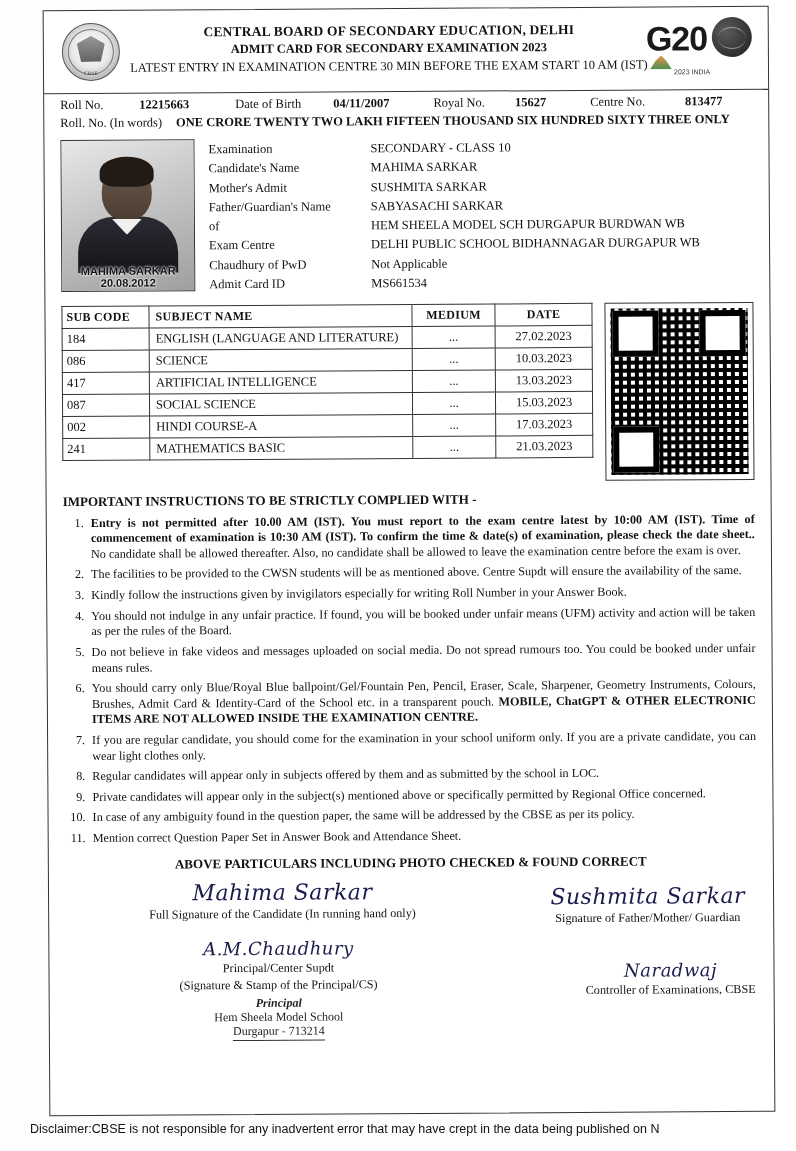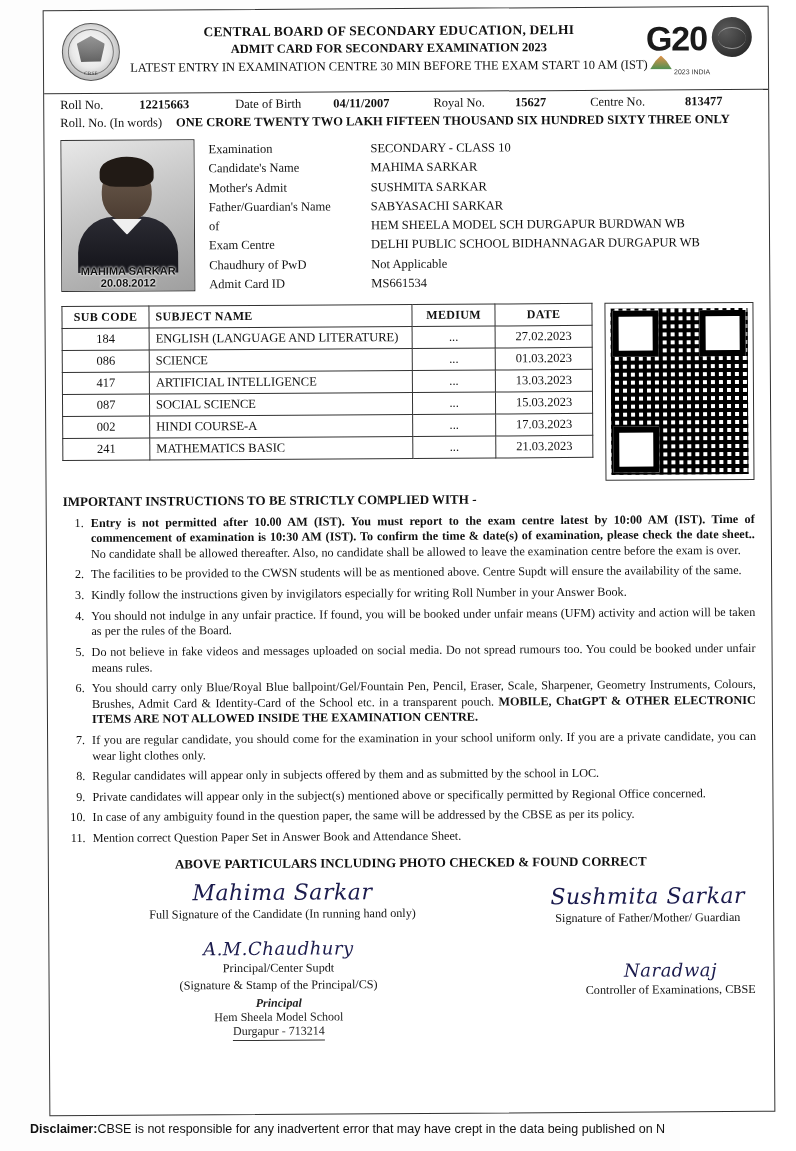--- a/index.html
+++ b/index.html
@@ -256,21 +256,21 @@
   table.subjects th, table.subjects td {
     border: 1px solid #333;
     padding: 1px 4px;
     height: 19px;
   }
   table.subjects th {
     font-weight: bold;
     font-size: 12px;
     letter-spacing: .3px;
   }
-  .c-code { width: 78px; text-align: center; }
+  .c-code { width: 78px; text-align: left; }
   .c-name { padding-left: 6px !important; }
   .c-med  { width: 74px; text-align: center; }
   .c-date { width: 88px; text-align: center; }
   .qrbox {
     margin-left: 12px;
     width: 150px;
     height: 178px;
     border: 1px solid #333;
     padding: 5px;
     box-sizing: border-box;
@@ -365,21 +365,21 @@
   .disclaimer {
     position: absolute;
     left: 30px;
     top: 1122px;
     width: 760px;
     font-family: "Liberation Sans", sans-serif;
     font-size: 12.5px;
     color: #111;
     white-space: nowrap;
   }
-  .disclaimer b { font-weight: bold; }
+  .disclaimer b { font-weight: normal; }
 </style>
 </head>
 <body>
 
 <div class="page">
 
   <div class="card">
 
     <div class="hdr">
       <div class="cbse-logo">
@@ -487,21 +487,21 @@
           <tr>
               <td class="c-code">184</td>
               <td class="c-name">ENGLISH (LANGUAGE AND LITERATURE)</td>
               <td class="c-med">...</td>
               <td class="c-date">27.02.2023</td>
             </tr>
           <tr>
               <td class="c-code">086</td>
               <td class="c-name">SCIENCE</td>
               <td class="c-med">...</td>
-              <td class="c-date">01.03.2023</td>
+              <td class="c-date">10.03.2023</td>
             </tr>
           <tr>
               <td class="c-code">417</td>
               <td class="c-name">ARTIFICIAL INTELLIGENCE</td>
               <td class="c-med">...</td>
               <td class="c-date">13.03.2023</td>
             </tr>
           <tr>
               <td class="c-code">087</td>
               <td class="c-name">SOCIAL SCIENCE</td>

